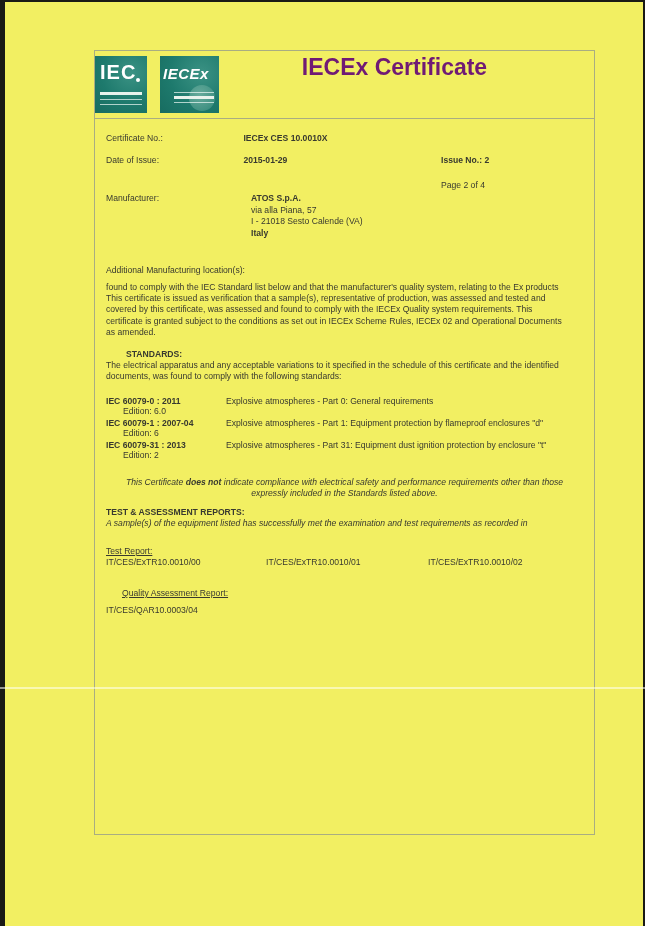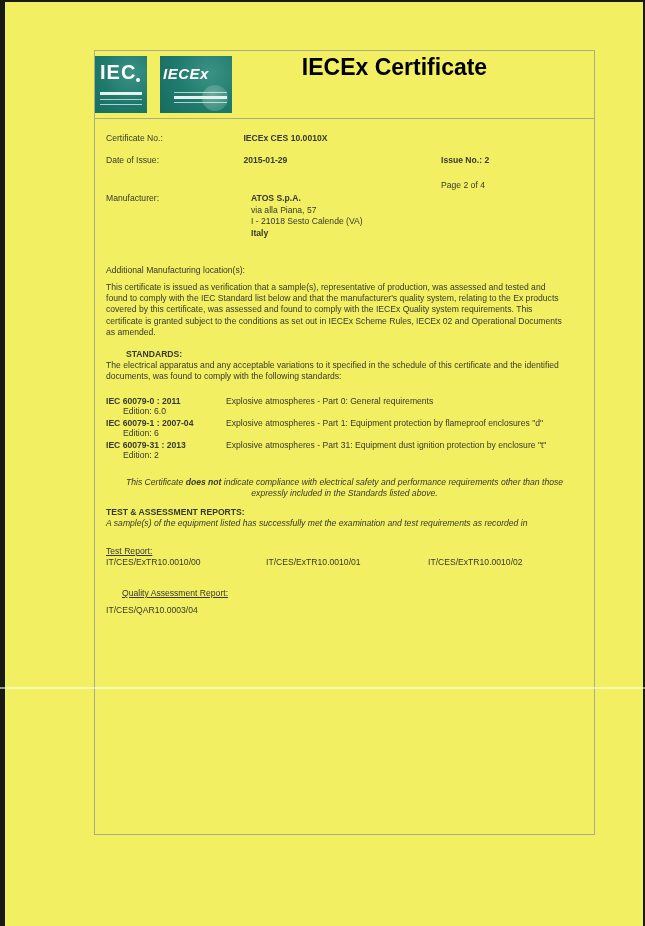--- a/index.html
+++ b/index.html
@@ -15,30 +15,30 @@
   .fold-line{position:absolute;left:0;top:687px;width:645px;height:2px;background:rgba(255,255,244,0.55);}
   .cert-box{position:absolute;left:94px;top:50px;width:499px;height:783px;border:1px solid #a9ad82;}
   .abs{position:absolute;}
   .b{font-weight:bold;}
   .i{font-style:italic;}
   .u{text-decoration:underline;}
   .cert-header{position:absolute;left:0;top:0;width:100%;height:67px;border-bottom:1px solid #a9ad82;}
   .logo{position:absolute;top:5px;color:#fff;overflow:hidden;
     background:radial-gradient(circle at 70% 30%, #3b9284 0%, #1e7a6d 55%, #176c60 100%);}
   .logo-iec{left:0;width:52px;height:57px;}
-  .logo-iecex{left:65px;width:72px;height:57px;}
+  .logo-iecex{left:65px;width:39px;height:57px;padding-left:20px;}
   .logo-iec .logo-text{position:absolute;left:5px;top:4px;font-size:20px;font-weight:bold;letter-spacing:1px;line-height:24px;}
   .logo-dot{position:absolute;right:7px;top:22px;width:4px;height:4px;border-radius:50%;background:#fff;}
   .bar{position:absolute;left:5px;right:5px;height:3px;background:#e8f2ec;}
   .bar2{position:absolute;left:5px;right:5px;height:1px;background:rgba(240,250,245,0.7);}
   .logo-iecex .logo-text{position:absolute;left:3px;top:12px;font-size:15px;font-weight:bold;font-style:italic;letter-spacing:0.5px;}
   .globe{position:absolute;right:4px;bottom:2px;width:26px;height:26px;border-radius:50%;
     background:radial-gradient(circle at 40% 40%, #7cb8a9 0%, #4c9a8a 70%, #2b8174 100%);opacity:0.75;}
   .title{position:absolute;left:118px;right:18px;top:2px;text-align:center;
-    color:#000000;font-size:23px;font-weight:bold;line-height:29px;}
+    color:#701a75;font-size:23px;font-weight:bold;line-height:29px;}
   .label-col{display:inline-block;width:135px;}
   .addr div{line-height:11.5px;}
   .para{width:481px;}
   .std-code{position:absolute;left:11px;top:0;}
   .std-desc{position:absolute;left:131px;top:0;white-space:nowrap;}
   .std-ed{position:absolute;left:28px;top:10px;}
   .disclaimer{left:25px;width:449px;text-align:center;line-height:11px;}
   .tr-num{position:absolute;top:0;white-space:nowrap;}
 </style>
 </head>
@@ -86,22 +86,22 @@
     <div class="abs addr" style="left:156px;top:142px;">
       <div class="b">ATOS S.p.A.</div>
       <div>via alla Piana, 57</div>
       <div>I - 21018 Sesto Calende (VA)</div>
       <div class="b">Italy</div>
     </div>
 
     <div class="abs" style="left:11px;top:214px;">Additional Manufacturing location(s):</div>
 
     <div class="abs para" style="left:11px;top:231px;">
+      <div>found to comply with the IEC Standard list below and that the manufacturer's quality system, relating to the Ex products</div>
       <div>This certificate is issued as verification that a sample(s), representative of production, was assessed and tested and</div>
-      <div>found to comply with the IEC Standard list below and that the manufacturer's quality system, relating to the Ex products</div>
       <div>covered by this certificate, was assessed and found to comply with the IECEx Quality system requirements. This</div>
       <div>certificate is granted subject to the conditions as set out in IECEx Scheme Rules, IECEx 02 and Operational Documents</div>
       <div>as amended.</div>
     </div>
 
     <div class="abs b" style="left:11px;top:298px;margin-left:20px;">STANDARDS:</div>
     <div class="abs para" style="left:11px;top:309px;">
       <div>The electrical apparatus and any acceptable variations to it specified in the schedule of this certificate and the identified</div>
       <div>documents, was found to comply with the following standards:</div>
     </div>

